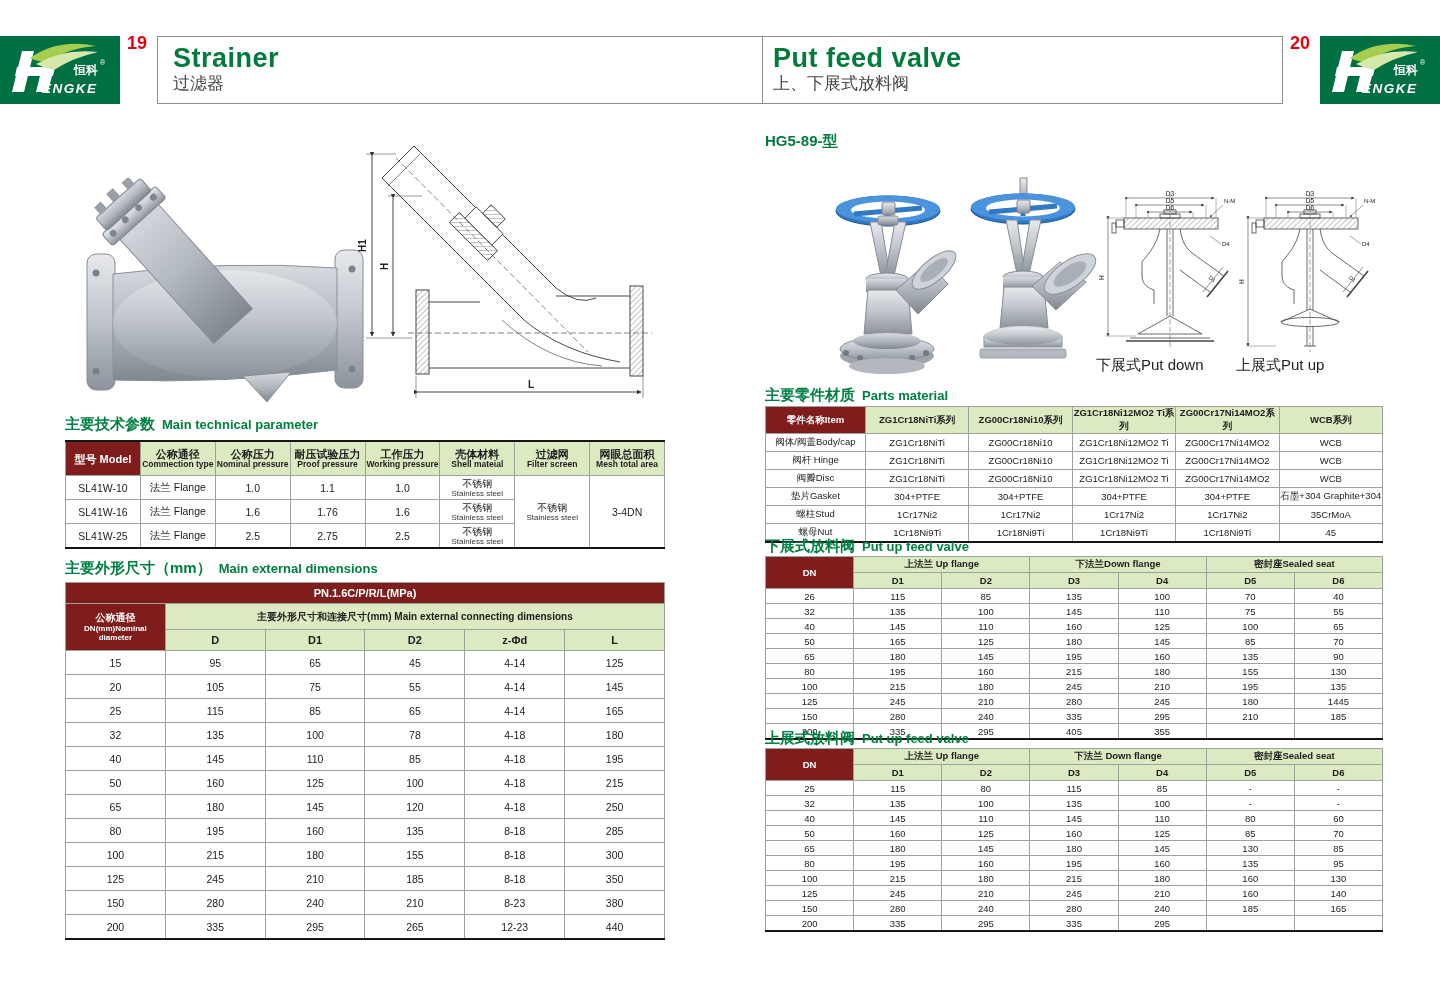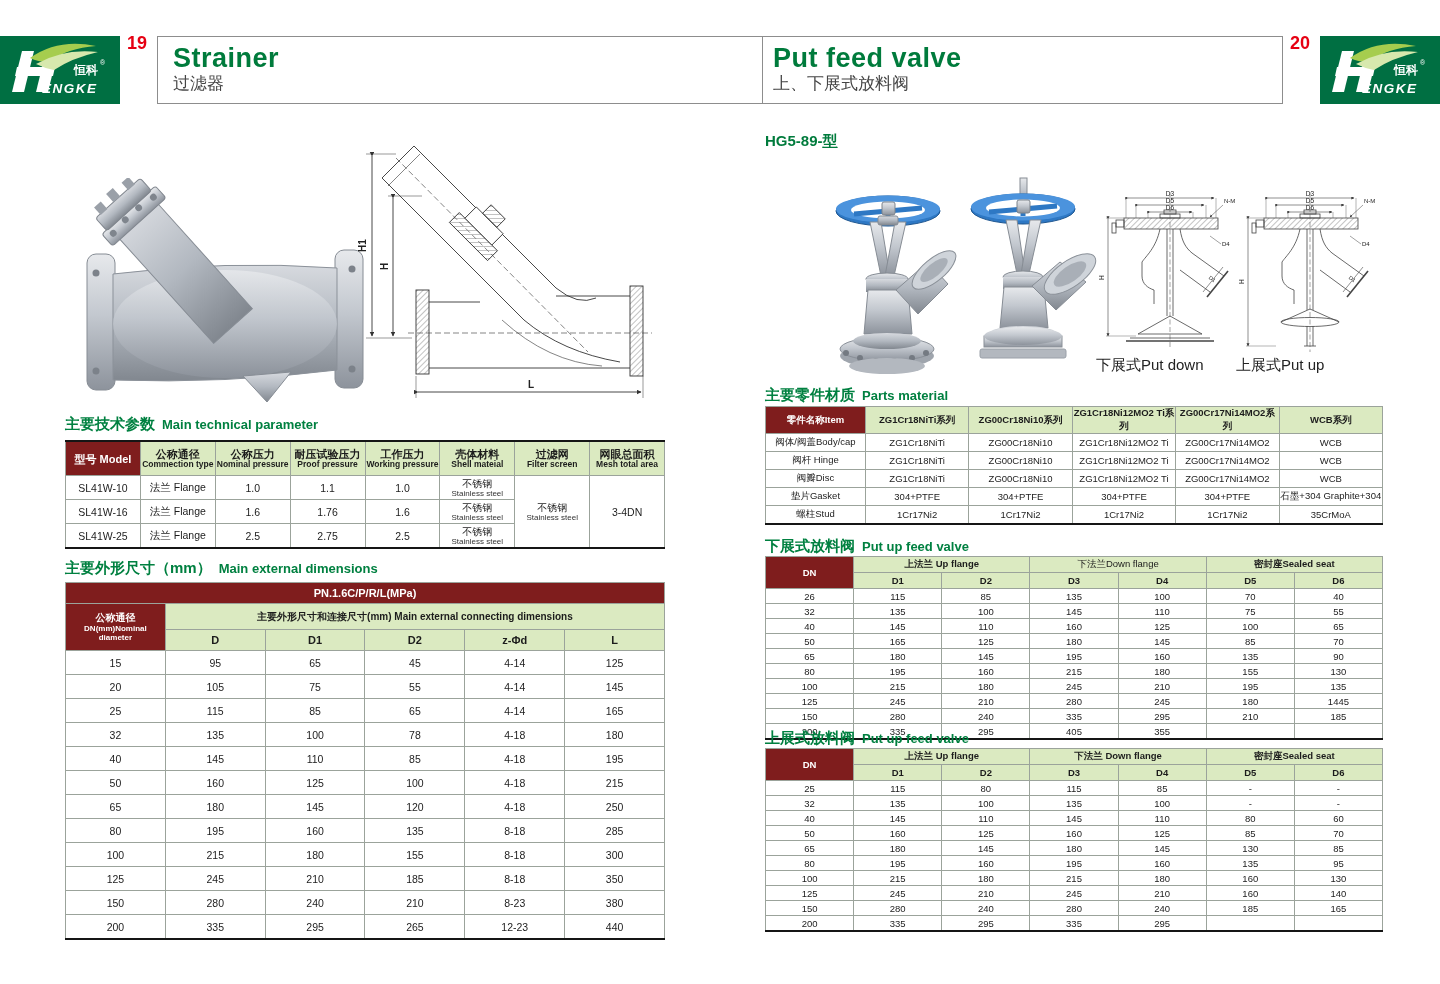--- a/index.html
+++ b/index.html
@@ -566,36 +566,44 @@
         <td>石墨+304 Graphite+304</td>
       </tr>
       <tr>
         <td>螺柱Stud</td>
         <td>1Cr17Ni2</td>
         <td>1Cr17Ni2</td>
         <td>1Cr17Ni2</td>
         <td>1Cr17Ni2</td>
         <td>35CrMoA</td>
       </tr>
+      <tr>
+        <td>螺母Nut</td>
+        <td>1Cr18Ni9Ti</td>
+        <td>1Cr18Ni9Ti</td>
+        <td>1Cr18Ni9Ti</td>
+        <td>1Cr18Ni9Ti</td>
+        <td>45</td>
+      </tr>
     </tbody>
 </table>
 
 <div class="abs sec" style="left:765px;top:537px">
   <span>下展式放料阀</span><span class="en">Put up feed valve</span>
 </div>
 
 <table class="tbl tR bb" style="left:765px;top:556px">
   <colgroup>
       <col span="7" style="width:14.28%">
     </colgroup>
   <thead>
     <tr>
       <th class="dk" rowspan="2" style="font-weight:bold">DN</th>
       <th class="lg" colspan="2" style="font-weight:bold">上法兰 Up flange</th>
-      <th class="lg" colspan="2" style="font-weight:normal">下法兰Down flange</th>
+      <th class="lg" colspan="2" style="font-weight:bold">下法兰Down flange</th>
       <th class="lg" colspan="2" style="font-weight:bold">密封座Sealed seat</th>
     </tr>
     <tr>
       <th class="lg" style="font-weight:bold">D1</th>
       <th class="lg" style="font-weight:bold">D2</th>
       <th class="lg" style="font-weight:bold">D3</th>
       <th class="lg" style="font-weight:bold">D4</th>
       <th class="lg" style="font-weight:bold">D5</th>
       <th class="lg" style="font-weight:bold">D6</th>
     </tr>

